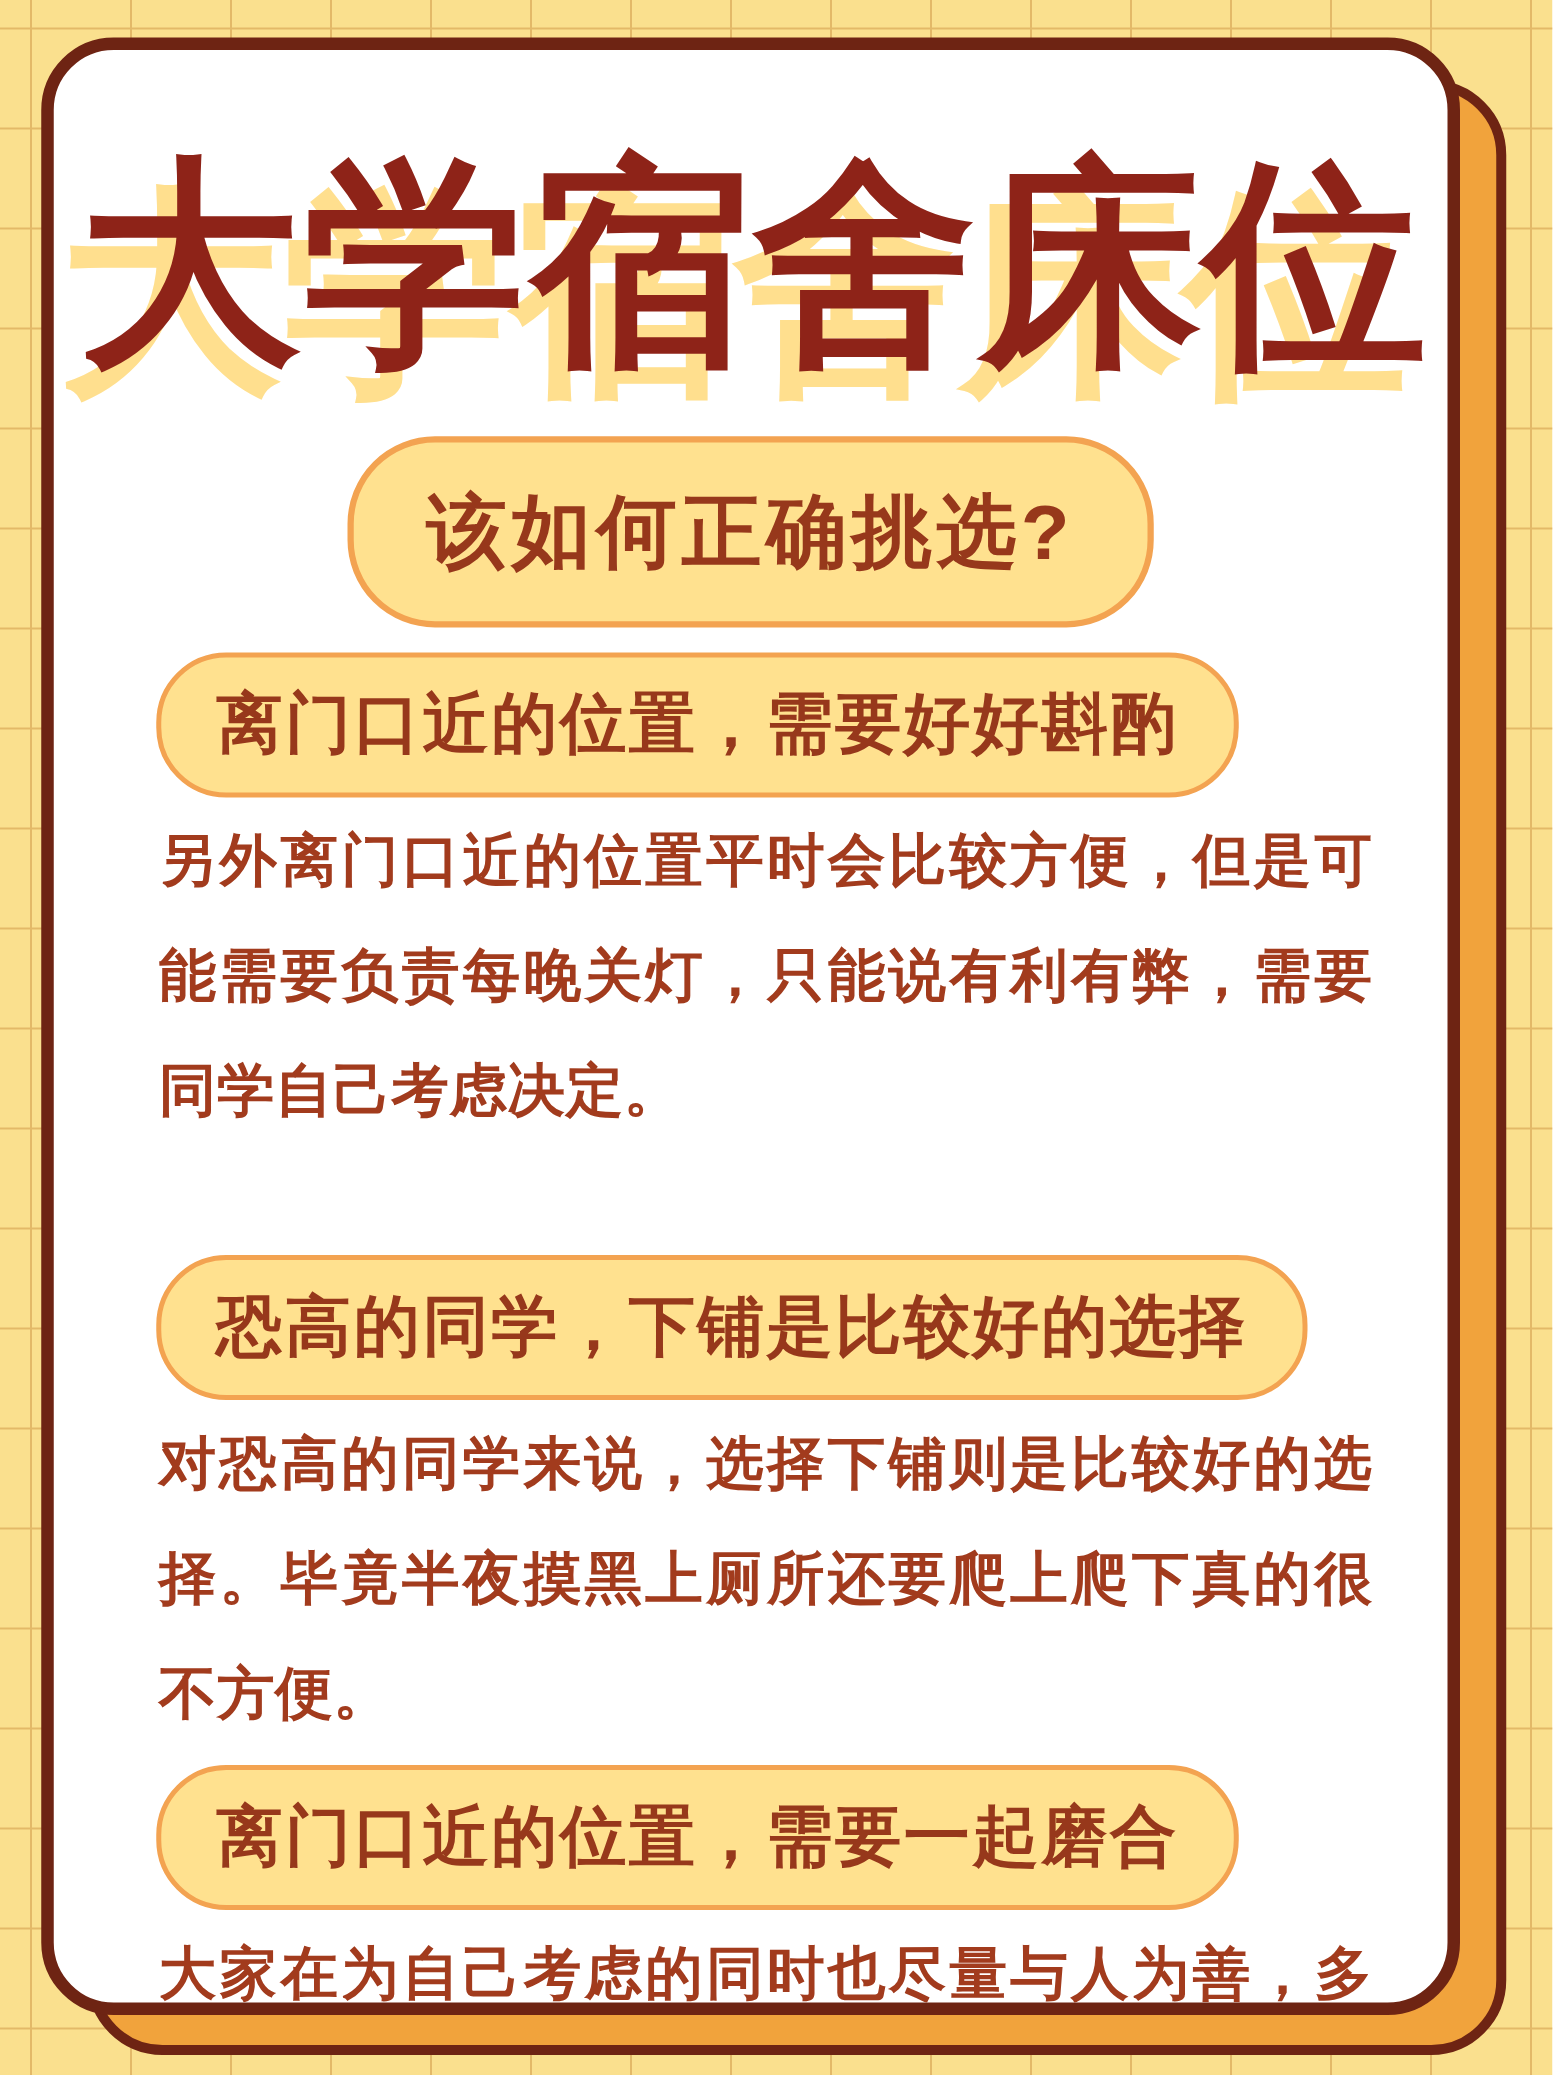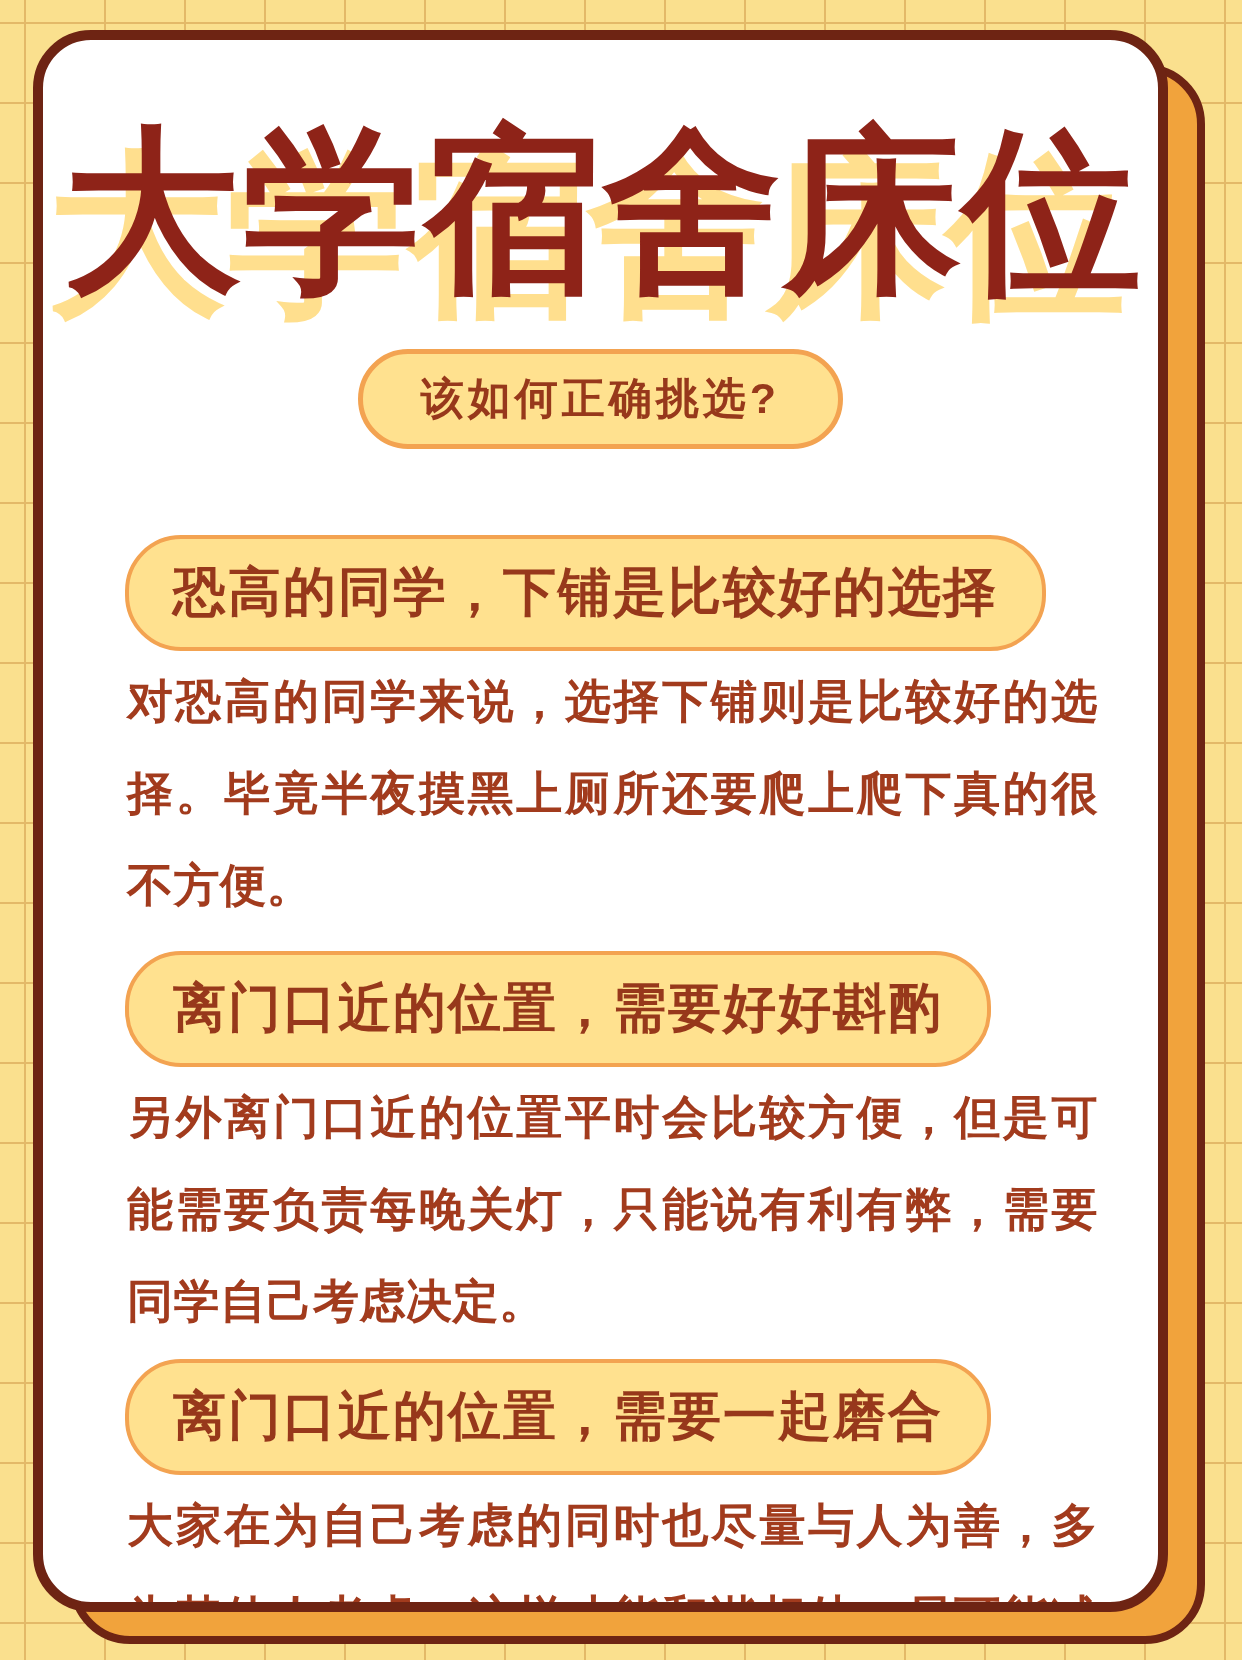--- a/index.html
+++ b/index.html
@@ -49,25 +49,26 @@
     color:var(--title-red);
     text-shadow:-16px 24px 0 var(--title-shadow);
     white-space:nowrap;
   }
   .q-wrap{text-align:center;margin-top:38px;}
   .q-pill{
     display:inline-block;
     background:var(--pill-fill);
     border:5px solid var(--pill-border);
     border-radius:70px;
-    padding:16px 58px;
-    font-size:43px;
+    padding:28px 58px;
+    font-size:64px;
     font-weight:900;
     color:var(--heading-red);
     letter-spacing:4px;
+    font-family:Liberation Mono, monospace;
   }
   .section{padding:0 40px 0 62px;}
   .sec-1{margin-top:86px;}
   .sec-2{margin-top:20px;}
   .sec-3{margin-top:12px;}
   .s-pill{
     display:inline-block;
     background:var(--pill-fill);
     border:4px solid var(--pill-border);
     border-radius:56px;
@@ -96,28 +97,28 @@
   <div class="card-back"></div>
 
   <div class="card">
 
     <h1 class="title">大学宿舍床位</h1>
 
     <div class="q-wrap">
       <div class="q-pill">该如何正确挑选?</div>
     </div>
 
+    <section class="section sec-2">
+      <div class="s-pill">离门口近的位置，需要好好斟酌</div>
+      <p class="body-text">另外离门口近的位置平时会比较方便，但是可能需要负责每晚关灯，只能说有利有弊，需要同学自己考虑决定。</p>
+    </section>
+
     <section class="section sec-1">
       <div class="s-pill">恐高的同学，下铺是比较好的选择</div>
       <p class="body-text">对恐高的同学来说，选择下铺则是比较好的选择。毕竟半夜摸黑上厕所还要爬上爬下真的很不方便。</p>
-    </section>
-
-    <section class="section sec-2">
-      <div class="s-pill">离门口近的位置，需要好好斟酌</div>
-      <p class="body-text">另外离门口近的位置平时会比较方便，但是可能需要负责每晚关灯，只能说有利有弊，需要同学自己考虑决定。</p>
     </section>
 
     <section class="section sec-3">
       <div class="s-pill">离门口近的位置，需要一起磨合</div>
       <p class="body-text">大家在为自己考虑的同时也尽量与人为善，多为其他人考虑，这样才能和谐相处，尽可能减少矛盾</p>
     </section>
 
   </div>
 </div>
 

